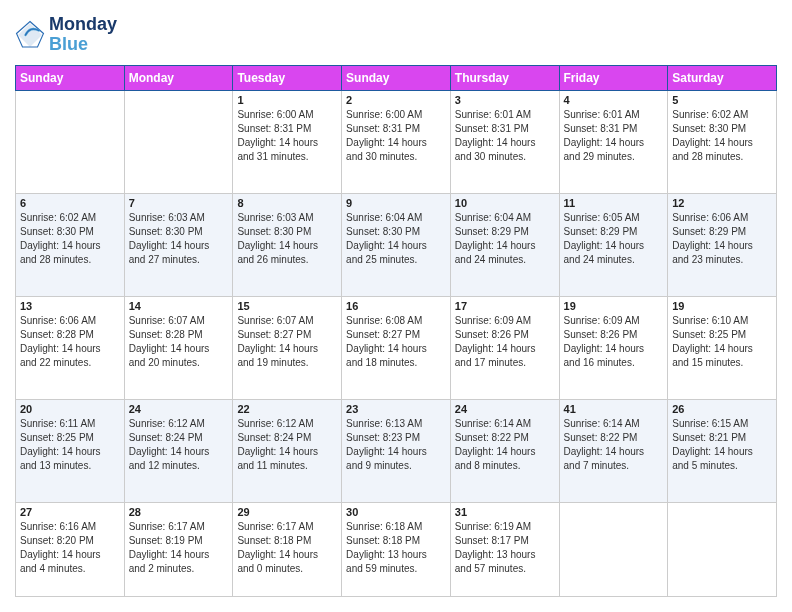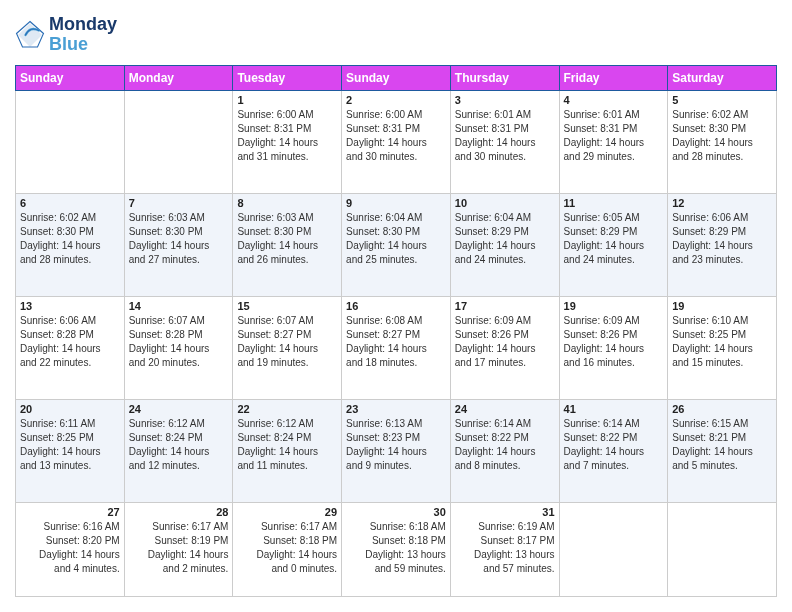--- a/index.html
+++ b/index.html
@@ -75,21 +75,20 @@
       border: 1px solid #ccc;
       vertical-align: top;
       padding: 3px 4px;
       font-size: 9.5px;
       color: #333;
       background: #fff;
       height: 88px;
     }
     .calendar tr:last-child td {
       height: 80px;
-      text-align: right;
     }
     .day-num {
       font-size: 11px;
       font-weight: bold;
       color: #222;
       margin-bottom: 2px;
       display: block;
     }
     .day-info {
       font-size: 10px;

